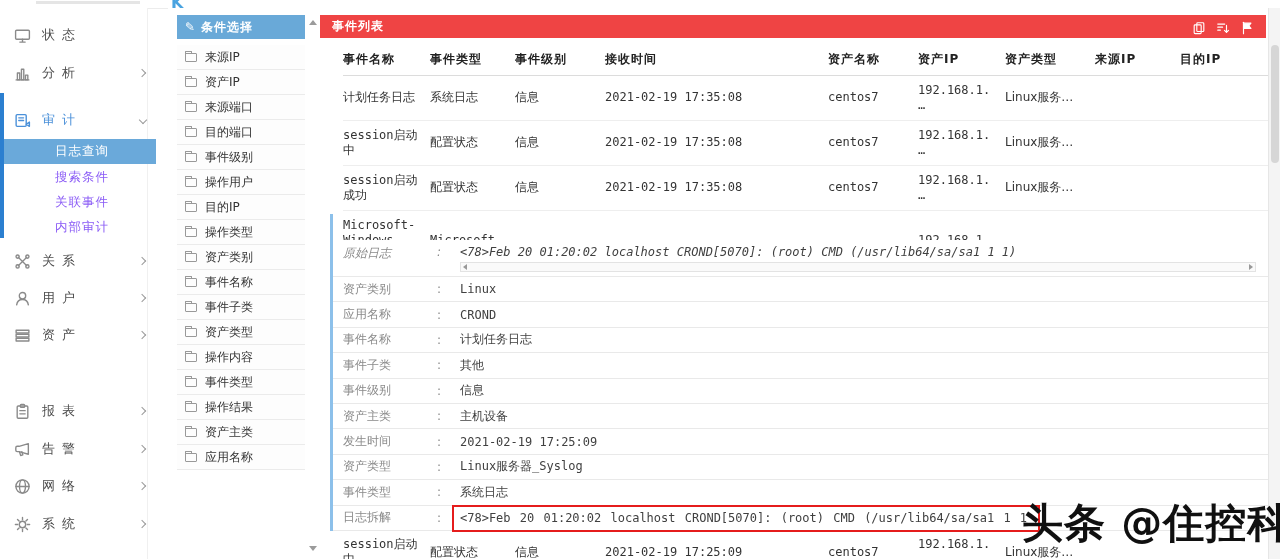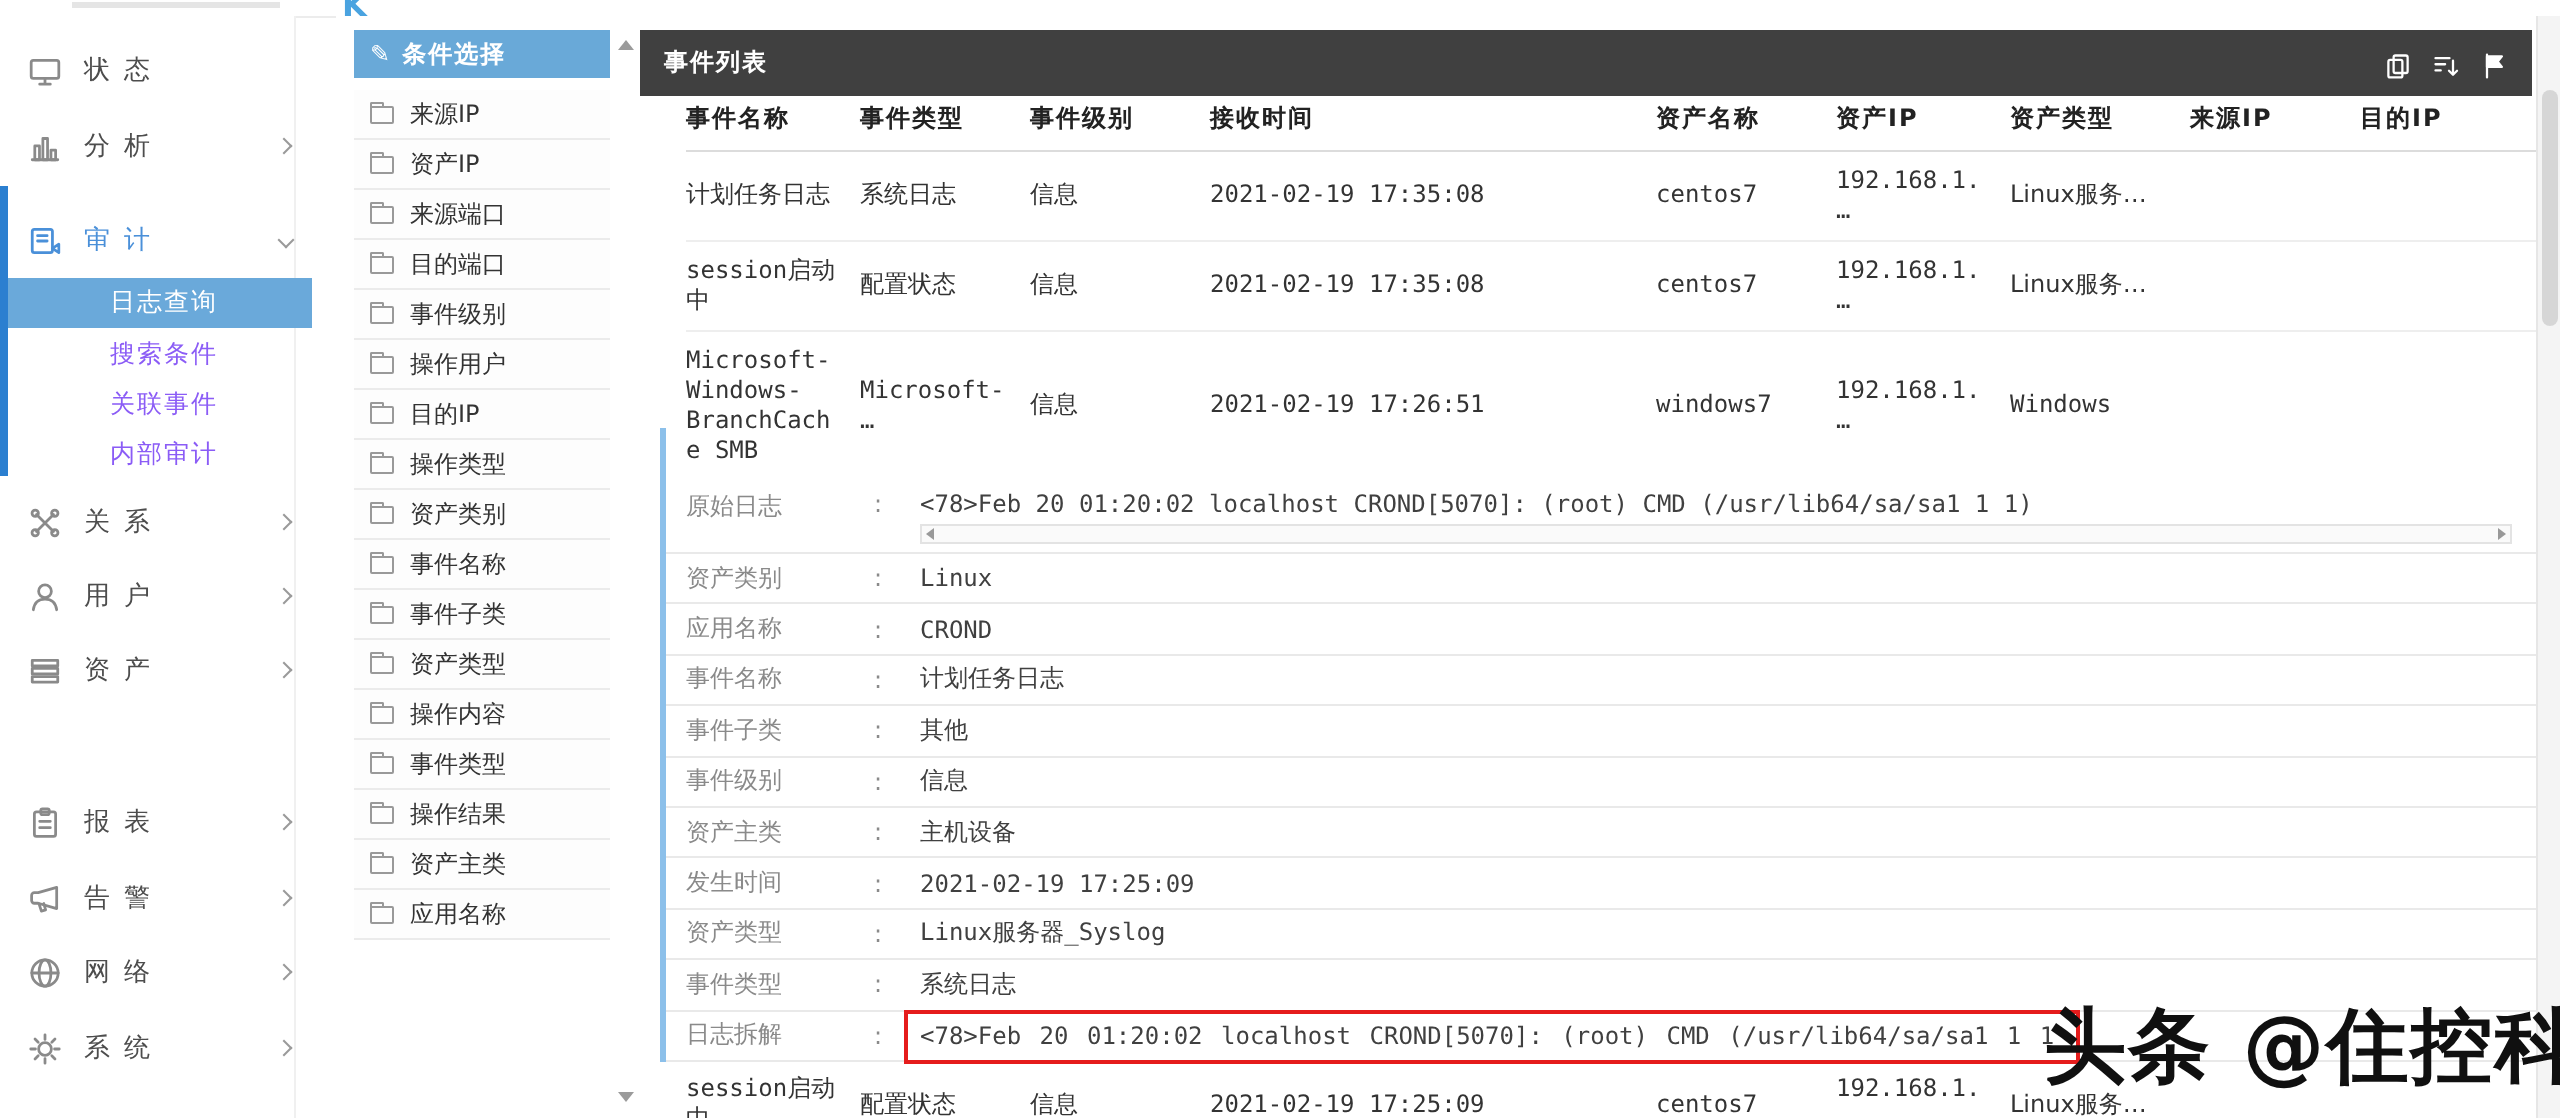--- a/index.html
+++ b/index.html
@@ -34,38 +34,38 @@
   #filter-list { margin-top:6px; }
   .filter-item { height:25px; display:flex; align-items:center; padding-left:8px; border-bottom:1px solid #ebebeb; font-size:12px; color:#333; cursor:pointer; background:#fdfdfd; }
   .folder { width:12px; height:9px; border:1px solid #999; border-radius:1px; position:relative; margin-right:8px; flex:0 0 12px; }
   .folder::before { content:""; position:absolute; top:-3px; left:-1px; width:5px; height:2px; border:1px solid #999; border-bottom:none; border-radius:1px 1px 0 0; }
   #filters-scroll-up { position:absolute; left:309px; top:20px; }
   #filters-scroll-down { position:absolute; left:309px; top:546px; }
   .tri-up { width:0; height:0; border-left:4px solid transparent; border-right:4px solid transparent; border-bottom:5px solid #9b9b9b; }
   .tri-down { width:0; height:0; border-left:4px solid transparent; border-right:4px solid transparent; border-top:5px solid #9b9b9b; }
 
   
-  #main-header { position:absolute; left:320px; top:15px; width:946px; height:33px; background:#404040; display:flex; align-items:center;justify-content:center; }
+  #main-header { position:absolute; left:320px; top:15px; width:946px; height:23px; background:#ef4444; display:flex; align-items:center;justify-content:center; }
   #main-title { color:#fff; font-size:12px; font-weight:bold; letter-spacing:1px; padding-left:12px; }
   #header-icons { margin-left:auto; display:flex; gap:10px; padding-right:12px; }
   #header-icons .hic { width:14px; height:14px; cursor:pointer; }
   #header-icons svg { width:100%; height:100%; stroke:#fff; fill:none; stroke-width:1.3; stroke-linecap:round; stroke-linejoin:round; }
 
   
   #events-table, #events-table-bottom { border-collapse:collapse; table-layout:fixed; width:925px; }
   #events-table { position:absolute; left:343px; top:45px; }
   #events-table-bottom { position:absolute; left:343px; top:530px; }
   th { text-align:left; font-size:12px; color:#222; font-weight:bold; letter-spacing:1px; height:30px; border-bottom:1px solid #dcdcdc; padding-right:6px; }
   td { font-size:12px; color:#333; padding:7px 8px 7px 0; border-bottom:1px solid #eeeeee; vertical-align:middle; line-height:1.25; overflow-wrap:anywhere; }
   tr.selected td { border-bottom:1px solid #dcebf8; }
 
   
   #detail { position:absolute; left:330px; top:240px; width:938px; border-left:3px solid #8cc0ea; background:#fff; }
   .drow { display:flex; align-items:center; height:25.4px; border-bottom:1px solid #e9e9e9; padding-left:10px; font-size:12px; }
-  .drow.first { height:37px; align-items:flex-start; padding-top:5px; }
+  .drow.first { height:37px; align-items:flex-start; padding-top:5px;font-style:italic; }
   .dlabel { width:94px; color:#8a8a8a; flex:0 0 94px; }
   .dcolon { width:23px; color:#8a8a8a; flex:0 0 23px; }
   .dvalue { color:#404040; white-space:pre; }
   .dval-wrap { flex:1; margin-right:12px; }
   #hscrollbar { margin-top:3px; height:10px; width:100%; background:#fafafa; border:1px solid #e3e3e3; display:flex; align-items:center; justify-content:space-between; padding:0 2px; cursor:pointer; }
   .tri-left { width:0; height:0; border-top:3.5px solid transparent; border-bottom:3.5px solid transparent; border-right:4.5px solid #999; }
   .tri-right { width:0; height:0; border-top:3.5px solid transparent; border-bottom:3.5px solid transparent; border-left:4.5px solid #999; }
   #parsed-value { word-spacing:2px; }
 
   #selected-indicator { position:absolute; left:330px; top:214px; width:3px; height:26px; background:#8cc0ea; }
@@ -341,20 +341,31 @@
       <td>配置状态</td>
       <td>信息</td>
       <td class="mono">2021-02-19 17:35:08</td>
       <td class="mono">centos7</td>
       <td class="mono">192.168.1.…</td>
       <td>Linux服务…</td>
       <td></td>
       <td></td>
     </tr>
     <tr>
+      <td class="mono">session启动成功</td>
+      <td>配置状态</td>
+      <td>信息</td>
+      <td class="mono">2021-02-19 17:35:08</td>
+      <td class="mono">centos7</td>
+      <td class="mono">192.168.1.…</td>
+      <td>Linux服务…</td>
+      <td></td>
+      <td></td>
+    </tr>
+    <tr>
       <td class="mono">Microsoft-Windows-BranchCache SMB</td>
       <td class="mono">Microsoft-…</td>
       <td>信息</td>
       <td class="mono">2021-02-19 17:26:51</td>
       <td class="mono">windows7</td>
       <td class="mono">192.168.1.…</td>
       <td class="mono">Windows</td>
       <td></td>
       <td></td>
     </tr>

